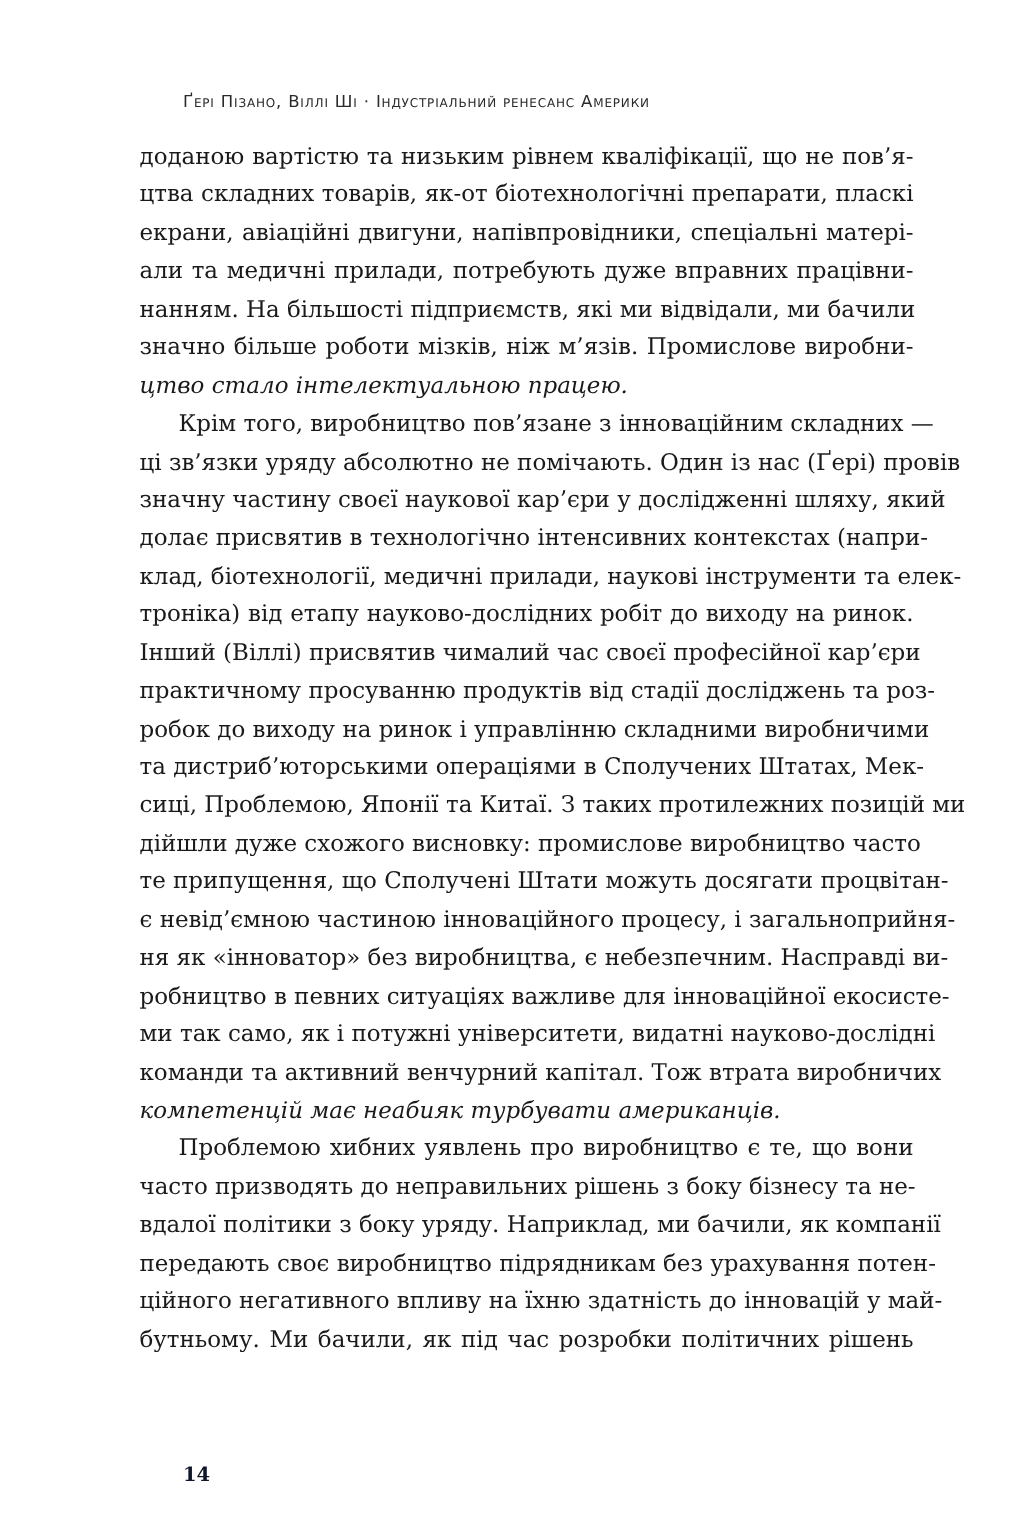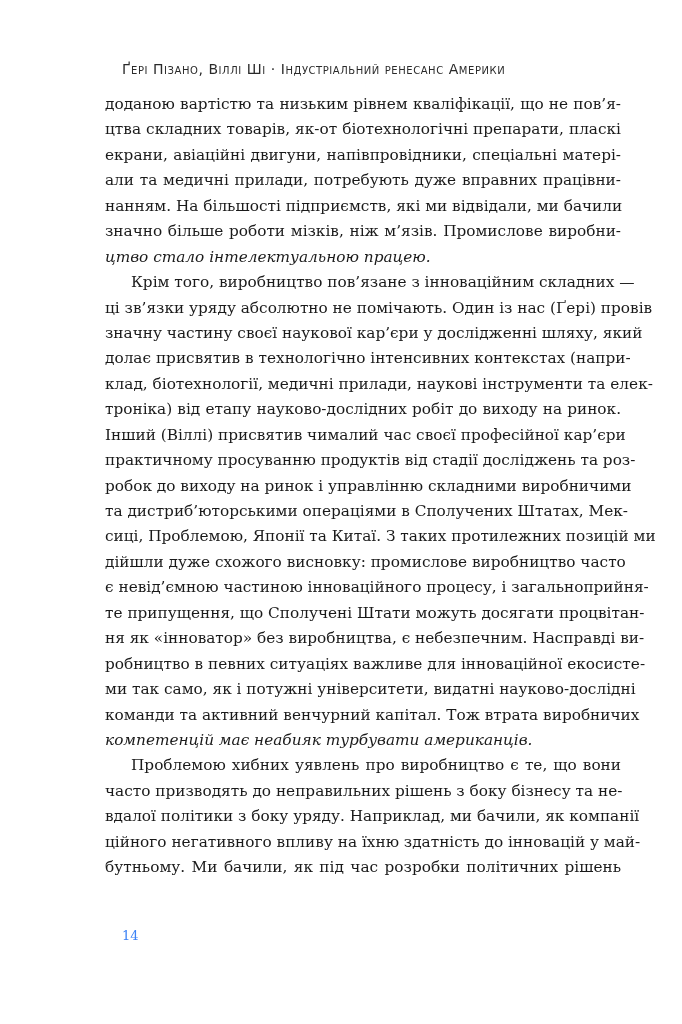--- a/index.html
+++ b/index.html
@@ -3,38 +3,37 @@
 <meta charset="utf-8">
 <style>
   html, body { margin: 0; padding: 0; }
   body {
     width: 682px; height: 1024px; background: #ffffff; overflow: hidden;
     position: relative; color: #1e1e1e;
   }
   .page { position: absolute; left: 0; top: 0; width: 682px; height: 1024px; }
   .running-head {
     position: absolute; left: 122px; top: 61px; width: 480px;
-    font-family: "DejaVu Sans", sans-serif; font-size: 14px; letter-spacing: 0.55px;
+    font-family: "DejaVu Sans", sans-serif; font-size: 11px; letter-spacing: 0.55px;
     color: #2a2a2a; white-space: nowrap; font-variant: small-caps;
   }
   .body-text {
     position: absolute; left: 93px; top: 92px; width: 516px;
     font-family: "DejaVu Serif", serif; font-size: 15.3px; line-height: 25.45px;
     color: #1a1a1a;
-    margin-left: 12px;
   }
   .line {
     display: block; white-space: nowrap; text-align: justify; text-align-last: justify;
     height: 25.45px; overflow: visible;
   }
   .line.last { text-align-last: left; font-style: italic; }
   .line.indent { padding-left: 26px; }
   .page-number {
-    position: absolute; left: 122px; top: 928px;
-    font-family: "DejaVu Serif", serif; font-size: 13px; color: #3b82f6;
+    position: absolute; left: 122px; top: 976px;
+    font-family: "DejaVu Serif", serif; font-size: 13px; color: #0f172a; font-weight: bold;
   }
 </style>
 </head>
 <body>
 
 <div class="page">
   <div class="running-head">Ґері Пізано, Віллі Ші · Індустріальний ренесанс Америки</div>
 
   <div class="body-text">
 
@@ -54,32 +53,33 @@
       <span class="line">значну частину своєї наукової кар’єри у дослідженні шляху, який</span>
       <span class="line">долає присвятив в технологічно інтенсивних контекстах (напри-</span>
       <span class="line">клад, біотехнології, медичні прилади, наукові інструменти та елек-</span>
       <span class="line">троніка) від етапу науково-дослідних робіт до виходу на ринок.</span>
       <span class="line">Інший (Віллі) присвятив чималий час своєї професійної кар’єри</span>
       <span class="line">практичному просуванню продуктів від стадії досліджень та роз-</span>
       <span class="line">робок до виходу на ринок і управлінню складними виробничими</span>
       <span class="line">та дистриб’юторськими операціями в Сполучених Штатах, Мек-</span>
       <span class="line">сиці, Проблемою, Японії та Китаї. З таких протилежних позицій ми</span>
       <span class="line">дійшли дуже схожого висновку: промислове виробництво часто</span>
+      <span class="line">те припущення, що Сполучені Штати можуть досягати процвітан-</span>
       <span class="line">є невід’ємною частиною інноваційного процесу, і загальноприйня-</span>
-      <span class="line">те припущення, що Сполучені Штати можуть досягати процвітан-</span>
       <span class="line">ня як «інноватор» без виробництва, є небезпечним. Насправді ви-</span>
       <span class="line">робництво в певних ситуаціях важливе для інноваційної екосисте-</span>
       <span class="line">ми так само, як і потужні університети, видатні науково-дослідні</span>
       <span class="line">команди та активний венчурний капітал. Тож втрата виробничих</span>
       <span class="line last">компетенцій має неабияк турбувати американців.</span>
     </div>
 
     <div>
       <span class="line indent">Проблемою хибних уявлень про виробництво є те, що вони</span>
       <span class="line">часто призводять до неправильних рішень з боку бізнесу та не-</span>
       <span class="line">вдалої політики з боку уряду. Наприклад, ми бачили, як компанії</span>
+      <span class="line">передають своє виробництво підрядникам без урахування потен-</span>
       <span class="line">ційного негативного впливу на їхню здатність до інновацій у май-</span>
       <span class="line">бутньому. Ми бачили, як під час розробки політичних рішень</span>
     </div>
   </div>
 
   <div class="page-number">14</div>
 </div>
 
 </body></html>

